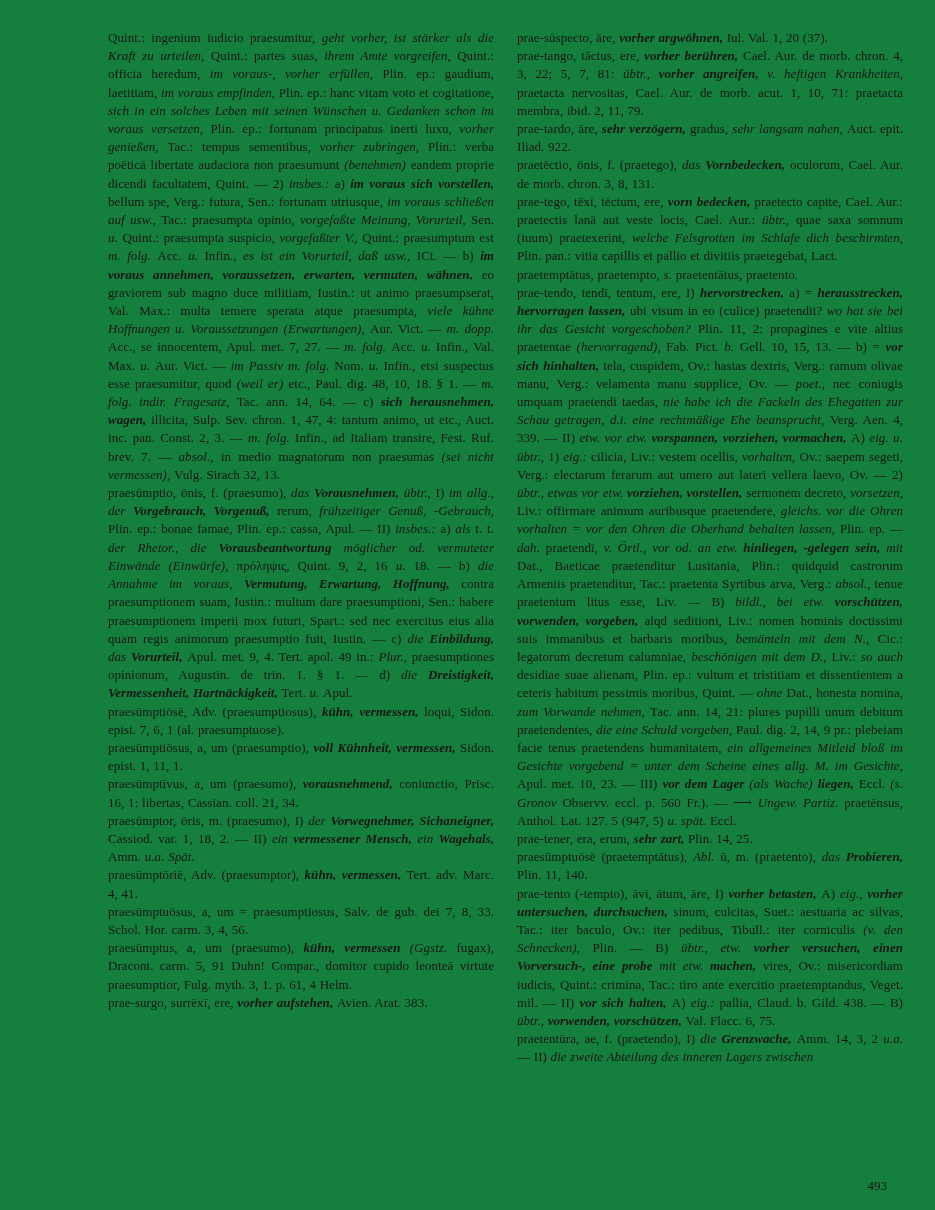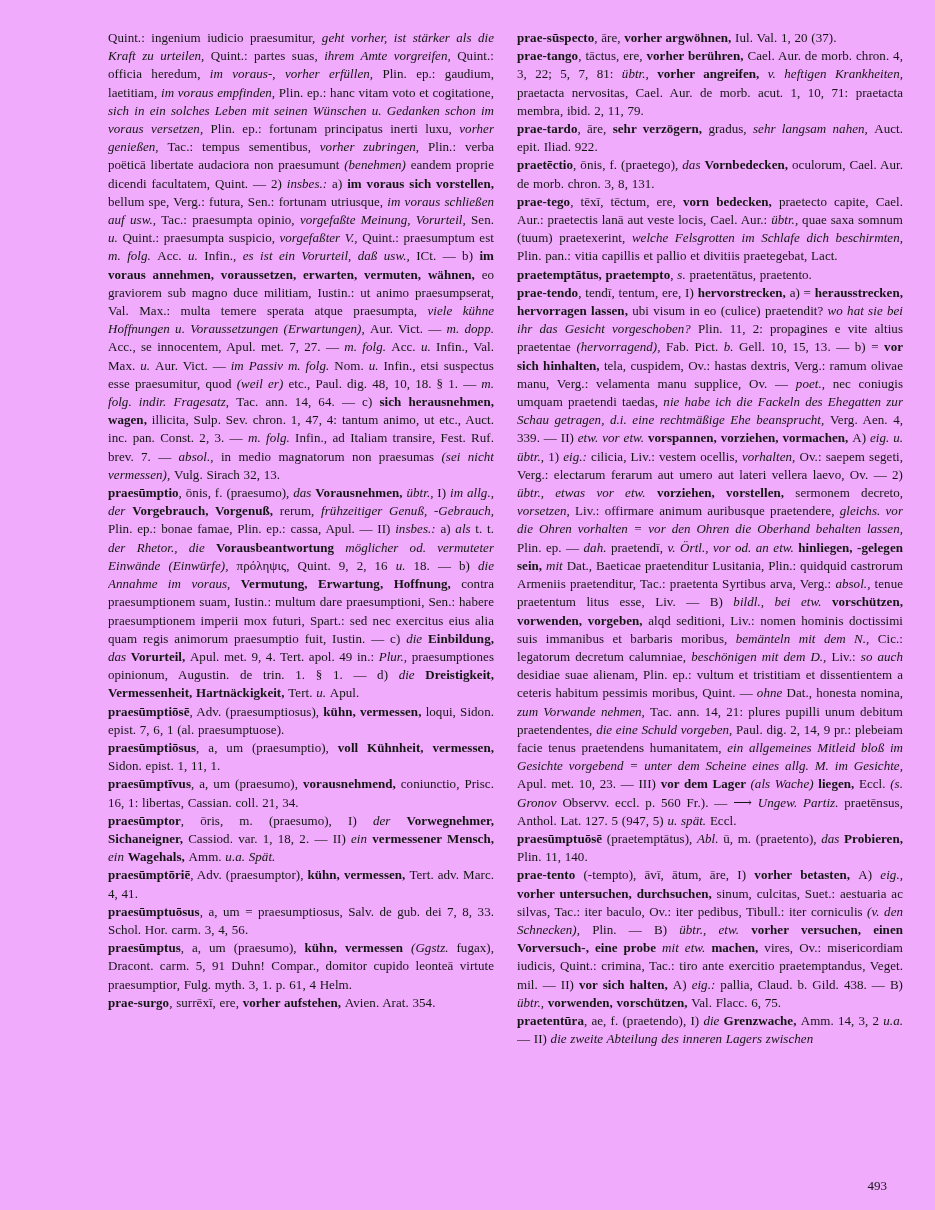--- a/index.html
+++ b/index.html
@@ -1,62 +1,63 @@
 <!DOCTYPE html>
 <html lang="de"><head>
 <meta charset="utf-8">
 <style>
   * { margin:0; padding:0; box-sizing:border-box; }
   html,body { width:935px; height:1210px; }
   body { background:#ffffff; position:relative; }
   .page {
-    position:absolute; inset:0; background:#f0abfc;
+    position:absolute; inset:0; background:#15803d;
     font-family:"Liberation Serif","DejaVu Serif",serif;
     color:#151515;
   }
   .col {
     position:absolute; top:29px; width:386px; height:1142px;
     overflow:hidden; text-align:justify;
     font-size:13px; line-height:18.2px;
     word-spacing:0.4px; letter-spacing:0.05px;
   }
   .col-left  { left:108px; }
   .col-right { left:517px; }
   p.para { text-align:justify; }
   .r-n  { font-style:normal; font-weight:normal; }
   .r-i  { font-style:italic; }
-  .r-b  { font-weight:bold; }
-  .r-bi { font-weight:bold; }
+  .r-b  { font-weight:normal; }
+  .r-bi { font-weight:bold; font-style:italic; }
   .page-number {
     position:absolute; right:48px; bottom:16px;
     font-size:13px; color:#151515;
   }
 </style>
 </head>
 <body>
 
 <div class="page">
   <div class="col col-left">
       <p class="para"><span class="r-n">Quint.: ingenium iudicio praesumitur, </span><span class="r-i">geht vorher, ist stärker als die Kraft zu urteilen, </span><span class="r-n">Quint.: partes suas, </span><span class="r-i">ihrem Amte vorgreifen, </span><span class="r-n">Quint.: officia heredum, </span><span class="r-i">im voraus-, vorher erfüllen, </span><span class="r-n">Plin. ep.: gaudium, laetitiam, </span><span class="r-i">im voraus empfinden, </span><span class="r-n">Plin. ep.: hanc vitam voto et cogitatione, </span><span class="r-i">sich in ein solches Leben mit seinen Wünschen u. Gedanken schon im voraus versetzen, </span><span class="r-n">Plin. ep.: fortunam principatus inerti luxu, </span><span class="r-i">vorher genießen, </span><span class="r-n">Tac.: tempus sementibus, </span><span class="r-i">vorher zubringen, </span><span class="r-n">Plin.: verba poëticā libertate audaciora non praesumunt </span><span class="r-i">(benehmen) </span><span class="r-n">eandem proprie dicendi facultatem, Quint. — 2) </span><span class="r-i">insbes.: </span><span class="r-n">a) </span><span class="r-bi">im voraus sich vorstellen, </span><span class="r-n">bellum spe, Verg.: futura, Sen.: fortunam utriusque, </span><span class="r-i">im voraus schließen auf usw., </span><span class="r-n">Tac.: praesumpta opinio, </span><span class="r-i">vorgefaßte Meinung, Vorurteil, </span><span class="r-n">Sen. </span><span class="r-i">u. </span><span class="r-n">Quint.: praesumpta suspicio, </span><span class="r-i">vorgefaßter V., </span><span class="r-n">Quint.: praesumptum est </span><span class="r-i">m. folg. </span><span class="r-n">Acc. </span><span class="r-i">u. </span><span class="r-n">Infin., </span><span class="r-i">es ist ein Vorurteil, daß usw., </span><span class="r-n">ICt. — b) </span><span class="r-bi">im voraus annehmen, voraussetzen, erwarten, vermuten, wähnen, </span><span class="r-n">eo graviorem sub magno duce militiam, Iustin.: ut animo praesumpserat, Val. Max.: multa temere sperata atque praesumpta, </span><span class="r-i">viele kühne Hoffnungen u. Voraussetzungen (Erwartungen), </span><span class="r-n">Aur. Vict. — </span><span class="r-i">m. dopp. </span><span class="r-n">Acc., se innocentem, Apul. met. 7, 27. — </span><span class="r-i">m. folg. </span><span class="r-n">Acc. </span><span class="r-i">u. </span><span class="r-n">Infin., Val. Max. </span><span class="r-i">u. </span><span class="r-n">Aur. Vict. — </span><span class="r-i">im Passiv m. folg. </span><span class="r-n">Nom. </span><span class="r-i">u. </span><span class="r-n">Infin., etsi suspectus esse praesumitur, quod </span><span class="r-i">(weil er) </span><span class="r-n">etc., Paul. dig. 48, 10, 18. § 1. — </span><span class="r-i">m. folg. indir. Fragesatz, </span><span class="r-n">Tac. ann. 14, 64. — c) </span><span class="r-bi">sich herausnehmen, wagen, </span><span class="r-n">illicita, Sulp. Sev. chron. 1, 47, 4: tantum animo, ut etc., Auct. inc. pan. Const. 2, 3. — </span><span class="r-i">m. folg. </span><span class="r-n">Infin., ad Italiam transire, Fest. Ruf. brev. 7. — </span><span class="r-i">absol., </span><span class="r-n">in medio magnatorum non praesumas </span><span class="r-i">(sei nicht vermessen), </span><span class="r-n">Vulg. Sirach 32, 13.</span></p>
       <p class="para"><span class="r-b">praesūmptio</span><span class="r-n">, ōnis, f. (praesumo), </span><span class="r-i">das </span><span class="r-bi">Vorausnehmen, </span><span class="r-i">übtr., </span><span class="r-n">I) </span><span class="r-i">im allg., der </span><span class="r-bi">Vorgebrauch, Vorgenuß, </span><span class="r-n">rerum, </span><span class="r-i">frühzeitiger Genuß, -Gebrauch, </span><span class="r-n">Plin. ep.: bonae famae, Plin. ep.: cassa, Apul. — II) </span><span class="r-i">insbes.: </span><span class="r-n">a) </span><span class="r-i">als </span><span class="r-n">t. t. </span><span class="r-i">der Rhetor., die </span><span class="r-bi">Vorausbeantwortung </span><span class="r-i">möglicher od. vermuteter Einwände (Einwürfe), </span><span class="r-n">πρόληψις, Quint. 9, 2, 16 </span><span class="r-i">u. </span><span class="r-n">18. — b) </span><span class="r-i">die Annahme im voraus, </span><span class="r-bi">Vermutung, Erwartung, Hoffnung, </span><span class="r-n">contra praesumptionem suam, Iustin.: multum dare praesumptioni, Sen.: habere praesumptionem imperii mox futuri, Spart.: sed nec exercitus eius alia quam regis animorum praesumptio fuit, Iustin. — c) </span><span class="r-i">die </span><span class="r-bi">Einbildung, </span><span class="r-i">das </span><span class="r-bi">Vorurteil, </span><span class="r-n">Apul. met. 9, 4. Tert. apol. 49 in.: </span><span class="r-i">Plur., </span><span class="r-n">praesumptiones opinionum, Augustin. de trin. 1. § 1. — d) </span><span class="r-i">die </span><span class="r-bi">Dreistigkeit, Vermessenheit, Hartnäckigkeit, </span><span class="r-n">Tert. </span><span class="r-i">u. </span><span class="r-n">Apul.</span></p>
       <p class="para"><span class="r-b">praesūmptiōsē</span><span class="r-n">, Adv. (praesumptiosus), </span><span class="r-bi">kühn, vermessen, </span><span class="r-n">loqui, Sidon. epist. 7, 6, 1 (al. praesumptuose).</span></p>
       <p class="para"><span class="r-b">praesūmptiōsus</span><span class="r-n">, a, um (praesumptio), </span><span class="r-bi">voll Kühnheit, vermessen, </span><span class="r-n">Sidon. epist. 1, 11, 1.</span></p>
       <p class="para"><span class="r-b">praesūmptīvus</span><span class="r-n">, a, um (praesumo), </span><span class="r-bi">vorausnehmend, </span><span class="r-n">coniunctio, Prisc. 16, 1: libertas, Cassian. coll. 21, 34.</span></p>
       <p class="para"><span class="r-b">praesūmptor</span><span class="r-n">, ōris, m. (praesumo), I) </span><span class="r-i">der </span><span class="r-bi">Vorwegnehmer, Sichaneigner, </span><span class="r-n">Cassiod. var. 1, 18, 2. — II) </span><span class="r-i">ein </span><span class="r-bi">vermessener Mensch, </span><span class="r-i">ein </span><span class="r-bi">Wagehals, </span><span class="r-n">Amm. </span><span class="r-i">u.a. Spät.</span></p>
       <p class="para"><span class="r-b">praesūmptōriē</span><span class="r-n">, Adv. (praesumptor), </span><span class="r-bi">kühn, vermessen, </span><span class="r-n">Tert. adv. Marc. 4, 41.</span></p>
       <p class="para"><span class="r-b">praesūmptuōsus</span><span class="r-n">, a, um = praesumptiosus, Salv. de gub. dei 7, 8, 33. Schol. Hor. carm. 3, 4, 56.</span></p>
       <p class="para"><span class="r-b">praesūmptus</span><span class="r-n">, a, um (praesumo), </span><span class="r-bi">kühn, vermessen </span><span class="r-i">(Ggstz. </span><span class="r-n">fugax), Dracont. carm. 5, 91 Duhn! Compar., domitor cupido leonteā virtute praesumptior, Fulg. myth. 3, 1. p. 61, 4 Helm.</span></p>
-      <p class="para"><span class="r-b">prae-surgo</span><span class="r-n">, surrēxī, ere, </span><span class="r-bi">vorher aufstehen, </span><span class="r-n">Avien. Arat. 354.</span></p>
+      <p class="para"><span class="r-b">prae-surgo</span><span class="r-n">, surrēxī, ere, </span><span class="r-bi">vorher aufstehen, </span><span class="r-n">Avien. Arat. 383.</span></p>
     </div>
   <div class="col col-right">
       <p class="para"><span class="r-b">prae-sūspecto</span><span class="r-n">, āre, </span><span class="r-bi">vorher argwöhnen, </span><span class="r-n">Iul. Val. 1, 20 (37).</span></p>
       <p class="para"><span class="r-b">prae-tango</span><span class="r-n">, tāctus, ere, </span><span class="r-bi">vorher berühren, </span><span class="r-n">Cael. Aur. de morb. chron. 4, 3, 22; 5, 7, 81: </span><span class="r-i">übtr., </span><span class="r-bi">vorher angreifen, </span><span class="r-i">v. heftigen Krankheiten, </span><span class="r-n">praetacta nervositas, Cael. Aur. de morb. acut. 1, 10, 71: praetacta membra, ibid. 2, 11, 79.</span></p>
       <p class="para"><span class="r-b">prae-tardo</span><span class="r-n">, āre, </span><span class="r-bi">sehr verzögern, </span><span class="r-n">gradus, </span><span class="r-i">sehr langsam nahen, </span><span class="r-n">Auct. epit. Iliad. 922.</span></p>
       <p class="para"><span class="r-b">praetēctio</span><span class="r-n">, ōnis, f. (praetego), </span><span class="r-i">das </span><span class="r-bi">Vornbedecken, </span><span class="r-n">oculorum, Cael. Aur. de morb. chron. 3, 8, 131.</span></p>
       <p class="para"><span class="r-b">prae-tego</span><span class="r-n">, tēxī, tēctum, ere, </span><span class="r-bi">vorn bedecken, </span><span class="r-n">praetecto capite, Cael. Aur.: praetectis lanā aut veste locis, Cael. Aur.: </span><span class="r-i">übtr., </span><span class="r-n">quae saxa somnum (tuum) praetexerint, </span><span class="r-i">welche Felsgrotten im Schlafe dich beschirmten, </span><span class="r-n">Plin. pan.: vitia capillis et pallio et divitiis praetegebat, Lact.</span></p>
       <p class="para"><span class="r-b">praetemptātus, praetempto</span><span class="r-n">, </span><span class="r-i">s. </span><span class="r-n">praetentātus, praetento.</span></p>
       <p class="para"><span class="r-b">prae-tendo</span><span class="r-n">, tendī, tentum, ere, I) </span><span class="r-bi">hervorstrecken, </span><span class="r-n">a) = </span><span class="r-bi">herausstrecken, hervorragen lassen, </span><span class="r-n">ubi visum in eo (culice) praetendit? </span><span class="r-i">wo hat sie bei ihr das Gesicht vorgeschoben? </span><span class="r-n">Plin. 11, 2: propagines e vite altius praetentae </span><span class="r-i">(hervorragend), </span><span class="r-n">Fab. Pict. </span><span class="r-i">b. </span><span class="r-n">Gell. 10, 15, 13. — b) = </span><span class="r-bi">vor sich hinhalten, </span><span class="r-n">tela, cuspidem, Ov.: hastas dextris, Verg.: ramum olivae manu, Verg.: velamenta manu supplice, Ov. — </span><span class="r-i">poet., </span><span class="r-n">nec coniugis umquam praetendi taedas, </span><span class="r-i">nie habe ich die Fackeln des Ehegatten zur Schau getragen, d.i. eine rechtmäßige Ehe beansprucht, </span><span class="r-n">Verg. Aen. 4, 339. — II) </span><span class="r-i">etw. vor etw. </span><span class="r-bi">vorspannen, vorziehen, vormachen, </span><span class="r-n">A) </span><span class="r-i">eig. u. übtr., </span><span class="r-n">1) </span><span class="r-i">eig.: </span><span class="r-n">cilicia, Liv.: vestem ocellis, </span><span class="r-i">vorhalten, </span><span class="r-n">Ov.: saepem segeti, Verg.: electarum ferarum aut umero aut lateri vellera laevo, Ov. — 2) </span><span class="r-i">übtr., etwas vor etw. </span><span class="r-bi">vorziehen, vorstellen, </span><span class="r-n">sermonem decreto, </span><span class="r-i">vorsetzen, </span><span class="r-n">Liv.: offirmare animum auribusque praetendere, </span><span class="r-i">gleichs. vor die Ohren vorhalten = vor den Ohren die Oberhand behalten lassen, </span><span class="r-n">Plin. ep. — </span><span class="r-i">dah. </span><span class="r-n">praetendī, </span><span class="r-i">v. Örtl., vor od. an etw. </span><span class="r-bi">hinliegen, -gelegen sein, </span><span class="r-i">mit </span><span class="r-n">Dat., Baeticae praetenditur Lusitania, Plin.: quidquid castrorum Armeniis praetenditur, Tac.: praetenta Syrtibus arva, Verg.: </span><span class="r-i">absol., </span><span class="r-n">tenue praetentum litus esse, Liv. — B) </span><span class="r-i">bildl., bei etw. </span><span class="r-bi">vorschützen, vorwenden, vorgeben, </span><span class="r-n">alqd seditioni, Liv.: nomen hominis doctissimi suis immanibus et barbaris moribus, </span><span class="r-i">bemänteln mit dem N., </span><span class="r-n">Cic.: legatorum decretum calumniae, </span><span class="r-i">beschönigen mit dem D., </span><span class="r-n">Liv.: </span><span class="r-i">so auch </span><span class="r-n">desidiae suae alienam, Plin. ep.: vultum et tristitiam et dissentientem a ceteris habitum pessimis moribus, Quint. — </span><span class="r-i">ohne </span><span class="r-n">Dat., honesta nomina, </span><span class="r-i">zum Vorwande nehmen, </span><span class="r-n">Tac. ann. 14, 21: plures pupilli unum debitum praetendentes, </span><span class="r-i">die eine Schuld vorgeben, </span><span class="r-n">Paul. dig. 2, 14, 9 pr.: plebeiam facie tenus praetendens humanitatem, </span><span class="r-i">ein allgemeines Mitleid bloß im Gesichte vorgebend = unter dem Scheine eines allg. M. im Gesichte, </span><span class="r-n">Apul. met. 10, 23. — III) </span><span class="r-bi">vor dem Lager </span><span class="r-i">(als Wache) </span><span class="r-bi">liegen, </span><span class="r-n">Eccl. </span><span class="r-i">(s. Gronov </span><span class="r-n">Observv. eccl. p. 560 Fr.). — ⟶ </span><span class="r-i">Ungew. Partiz. </span><span class="r-n">praetēnsus, Anthol. Lat. 127. 5 (947, 5) </span><span class="r-i">u. spät. </span><span class="r-n">Eccl.</span></p>
+      <p class="para"><span class="r-b">prae-tener</span><span class="r-n">, era, erum, </span><span class="r-bi">sehr zart, </span><span class="r-n">Plin. 14, 25.</span></p>
       <p class="para"><span class="r-b">praesūmptuōsē</span><span class="r-n"> (praetemptātus), </span><span class="r-i">Abl. </span><span class="r-n">ū, m. (praetento), </span><span class="r-i">das </span><span class="r-bi">Probieren, </span><span class="r-n">Plin. 11, 140.</span></p>
       <p class="para"><span class="r-b">prae-tento</span><span class="r-n"> (-tempto), āvī, ātum, āre, I) </span><span class="r-bi">vorher betasten, </span><span class="r-n">A) </span><span class="r-i">eig., </span><span class="r-bi">vorher untersuchen, durchsuchen, </span><span class="r-n">sinum, culcitas, Suet.: aestuaria ac silvas, Tac.: iter baculo, Ov.: iter pedibus, Tibull.: iter corniculis </span><span class="r-i">(v. den Schnecken), </span><span class="r-n">Plin. — B) </span><span class="r-i">übtr., etw. </span><span class="r-bi">vorher versuchen, einen Vorversuch-, eine probe </span><span class="r-i">mit etw. </span><span class="r-bi">machen, </span><span class="r-n">vires, Ov.: misericordiam iudicis, Quint.: crimina, Tac.: tiro ante exercitio praetemptandus, Veget. mil. — II) </span><span class="r-bi">vor sich halten, </span><span class="r-n">A) </span><span class="r-i">eig.: </span><span class="r-n">pallia, Claud. b. Gild. 438. — B) </span><span class="r-i">übtr., </span><span class="r-bi">vorwenden, vorschützen, </span><span class="r-n">Val. Flacc. 6, 75.</span></p>
       <p class="para"><span class="r-b">praetentūra</span><span class="r-n">, ae, f. (praetendo), I) </span><span class="r-i">die </span><span class="r-bi">Grenzwache, </span><span class="r-n">Amm. 14, 3, 2 </span><span class="r-i">u.a. </span><span class="r-n">— II) </span><span class="r-i">die zweite Abteilung des inneren Lagers zwischen</span></p>
     </div>
   <div class="page-number">493</div>
 </div>
 
 </body></html>

